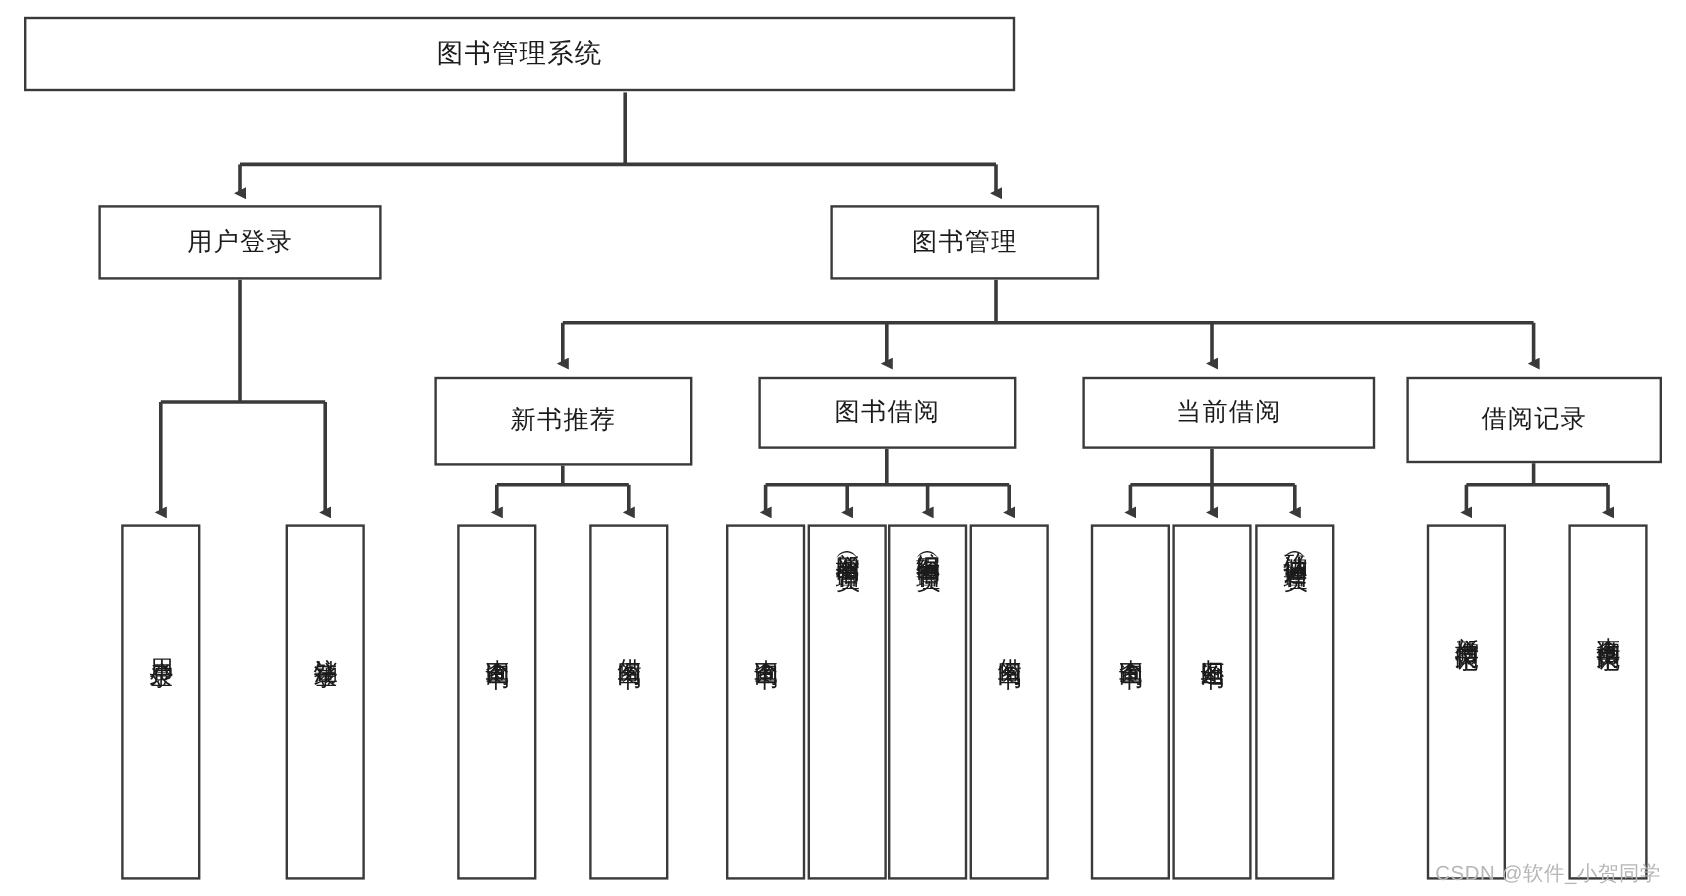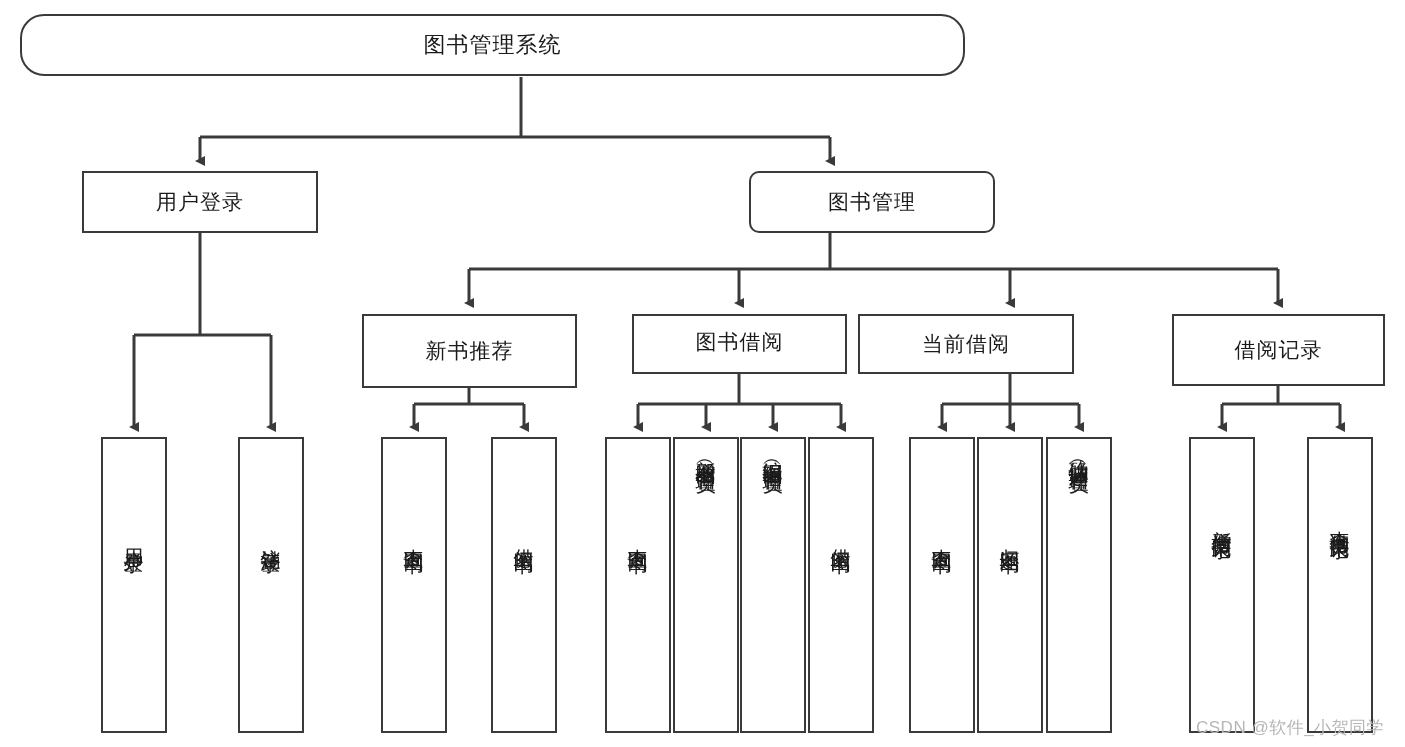--- a/index.html
+++ b/index.html
@@ -129,38 +129,38 @@
       <path d="M1010,404 L1010,427" marker-end="url(#arrow)"></path>
       <path d="M1079,404 L1079,427" marker-end="url(#arrow)"></path>
 
       <path d="M1278,374 L1278,404"></path>
       <path d="M1222,404 L1340,404"></path>
       <path d="M1222,404 L1222,427" marker-end="url(#arrow)"></path>
       <path d="M1340,404 L1340,427" marker-end="url(#arrow)"></path>
     </g>
   </svg>
 
-  <div class="node horiz root" style="left:20px; top:14px; width:945px; height:62px;border-radius:24px;">
+  <div class="node horiz root" style="left:20px; top:14px; width:826px; height:62px;">
     <span class="label">图书管理系统</span>
   </div>
 
   <div class="node horiz" style="left:82px; top:171px; width:236px; height:62px;">
     <span class="label">用户登录</span>
   </div>
-  <div class="node horiz" style="left:749px; top:171px; width:246px; height:62px;border-radius:10px;">
+  <div class="node horiz" style="left:692px; top:171px; width:224px; height:62px;">
     <span class="label">图书管理</span>
   </div>
 
   <div class="node horiz" style="left:362px; top:314px; width:215px; height:74px;">
     <span class="label">新书推荐</span>
   </div>
-  <div class="node horiz" style="left:632px; top:314px; width:215px; height:60px;font-family:Liberation Mono, monospace;">
+  <div class="node horiz" style="left:632px; top:314px; width:215px; height:60px;">
     <span class="label">图书借阅</span>
   </div>
-  <div class="node horiz" style="left:858px; top:314px; width:216px; height:60px;">
+  <div class="node horiz" style="left:902px; top:314px; width:244px; height:60px;">
     <span class="label">当前借阅</span>
   </div>
   <div class="node horiz" style="left:1172px; top:314px; width:213px; height:72px;">
     <span class="label">借阅记录</span>
   </div>
 
   <div class="node vert low" style="left:101px; top:437px; width:66px; height:296px;">
     <span class="label">用户登录</span>
   </div>
   <div class="node vert low" style="left:238px; top:437px; width:66px; height:296px;">

